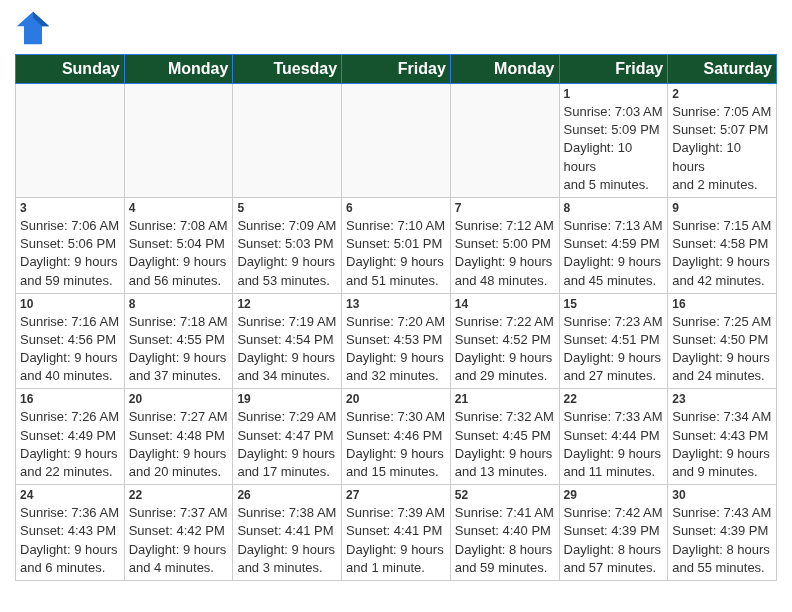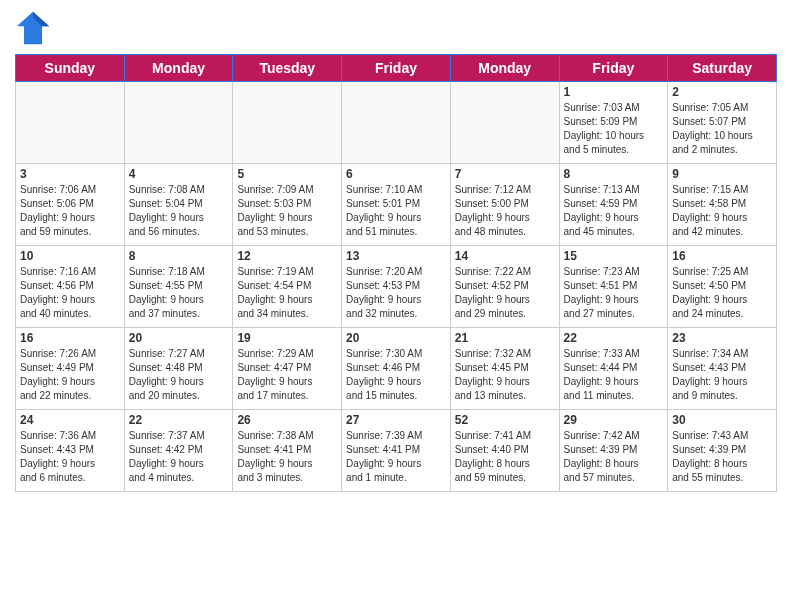--- a/index.html
+++ b/index.html
@@ -50,26 +50,26 @@
     .location {
       font-size: 14px;
       color: #555;
     }
     .calendar {
       width: 100%;
       border-collapse: collapse;
       table-layout: fixed;
     }
     .calendar th {
-      background-color: #be185d;
+      background-color: #14532d;
       color: #fff;
-      font-size: 14px;
+      font-size: 16px;
       font-weight: bold;
       padding: 5px 4px;
-      text-align: center;
+      text-align: right;
       border: 1px solid #2a7ae2;
     }
     .calendar td {
       border: 1px solid #ccc;
       vertical-align: top;
       padding: 3px 4px;
       font-size: 9.5px;
       color: #333;
       height: 82px;
       background: #fff;
@@ -77,21 +77,21 @@
     .calendar td.empty {
       background: #f9f9f9;
     }
     .day-num {
       font-size: 12px;
       font-weight: bold;
       display: block;
       margin-bottom: 2px;
     }
     .day-info {
-      font-size: 10px;
+      font-size: 13px;
       line-height: 1.4;
       color: #333;
     }
   </style>
 </head>
 <body>
 
 <div class="page">
   <div class="header">
     <div class="logo">

